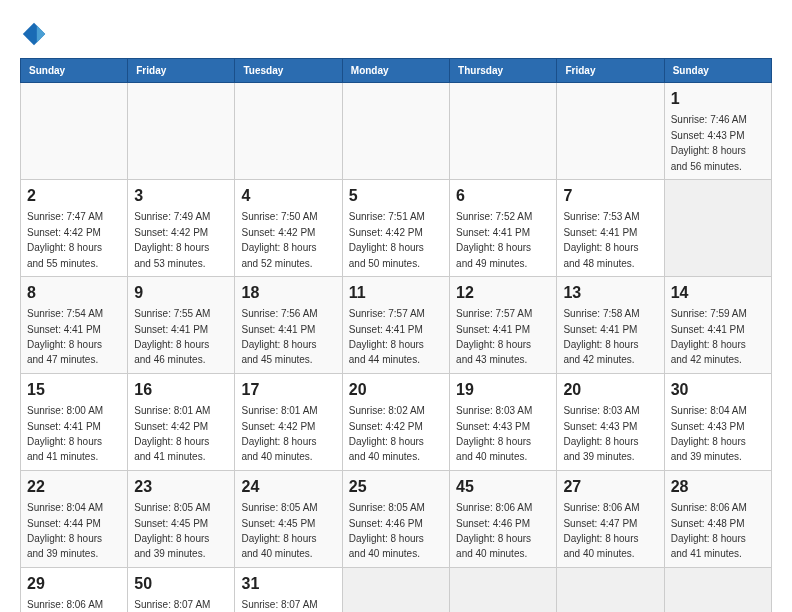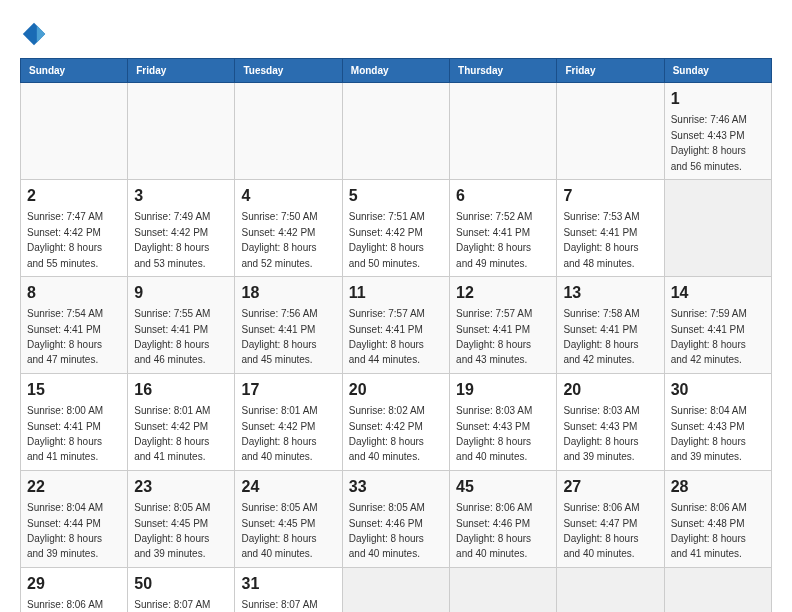--- a/index.html
+++ b/index.html
@@ -155,21 +155,21 @@
         <td><span class="day-number">17</span><span class="day-info">Sunrise: 8:01 AM<br>Sunset: 4:42 PM<br>Daylight: 8 hours and 40 minutes.</span></td>
         <td><span class="day-number">20</span><span class="day-info">Sunrise: 8:02 AM<br>Sunset: 4:42 PM<br>Daylight: 8 hours and 40 minutes.</span></td>
         <td><span class="day-number">19</span><span class="day-info">Sunrise: 8:03 AM<br>Sunset: 4:43 PM<br>Daylight: 8 hours and 40 minutes.</span></td>
         <td><span class="day-number">20</span><span class="day-info">Sunrise: 8:03 AM<br>Sunset: 4:43 PM<br>Daylight: 8 hours and 39 minutes.</span></td>
         <td><span class="day-number">30</span><span class="day-info">Sunrise: 8:04 AM<br>Sunset: 4:43 PM<br>Daylight: 8 hours and 39 minutes.</span></td>
       </tr>
       <tr>
         <td><span class="day-number">22</span><span class="day-info">Sunrise: 8:04 AM<br>Sunset: 4:44 PM<br>Daylight: 8 hours and 39 minutes.</span></td>
         <td><span class="day-number">23</span><span class="day-info">Sunrise: 8:05 AM<br>Sunset: 4:45 PM<br>Daylight: 8 hours and 39 minutes.</span></td>
         <td><span class="day-number">24</span><span class="day-info">Sunrise: 8:05 AM<br>Sunset: 4:45 PM<br>Daylight: 8 hours and 40 minutes.</span></td>
-        <td><span class="day-number">33</span><span class="day-info">Sunrise: 8:05 AM<br>Sunset: 4:46 PM<br>Daylight: 8 hours and 40 minutes.</span></td>
+        <td><span class="day-number">25</span><span class="day-info">Sunrise: 8:05 AM<br>Sunset: 4:46 PM<br>Daylight: 8 hours and 40 minutes.</span></td>
         <td><span class="day-number">45</span><span class="day-info">Sunrise: 8:06 AM<br>Sunset: 4:46 PM<br>Daylight: 8 hours and 40 minutes.</span></td>
         <td><span class="day-number">27</span><span class="day-info">Sunrise: 8:06 AM<br>Sunset: 4:47 PM<br>Daylight: 8 hours and 40 minutes.</span></td>
         <td><span class="day-number">28</span><span class="day-info">Sunrise: 8:06 AM<br>Sunset: 4:48 PM<br>Daylight: 8 hours and 41 minutes.</span></td>
       </tr>
       <tr>
         <td><span class="day-number">29</span><span class="day-info">Sunrise: 8:06 AM<br>Sunset: 4:49 PM<br>Daylight: 8 hours and 42 minutes.</span></td>
         <td><span class="day-number">50</span><span class="day-info">Sunrise: 8:07 AM<br>Sunset: 4:49 PM<br>Daylight: 8 hours and 42 minutes.</span></td>
         <td><span class="day-number">31</span><span class="day-info">Sunrise: 8:07 AM<br>Sunset: 4:50 PM<br>Daylight: 8 hours and 43 minutes.</span></td>
         <td class="empty"></td>
         <td class="empty"></td>

